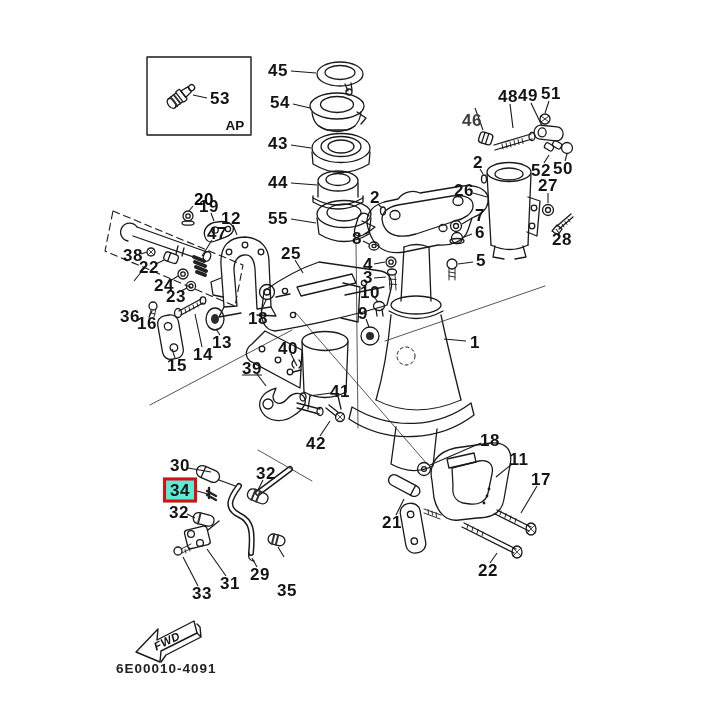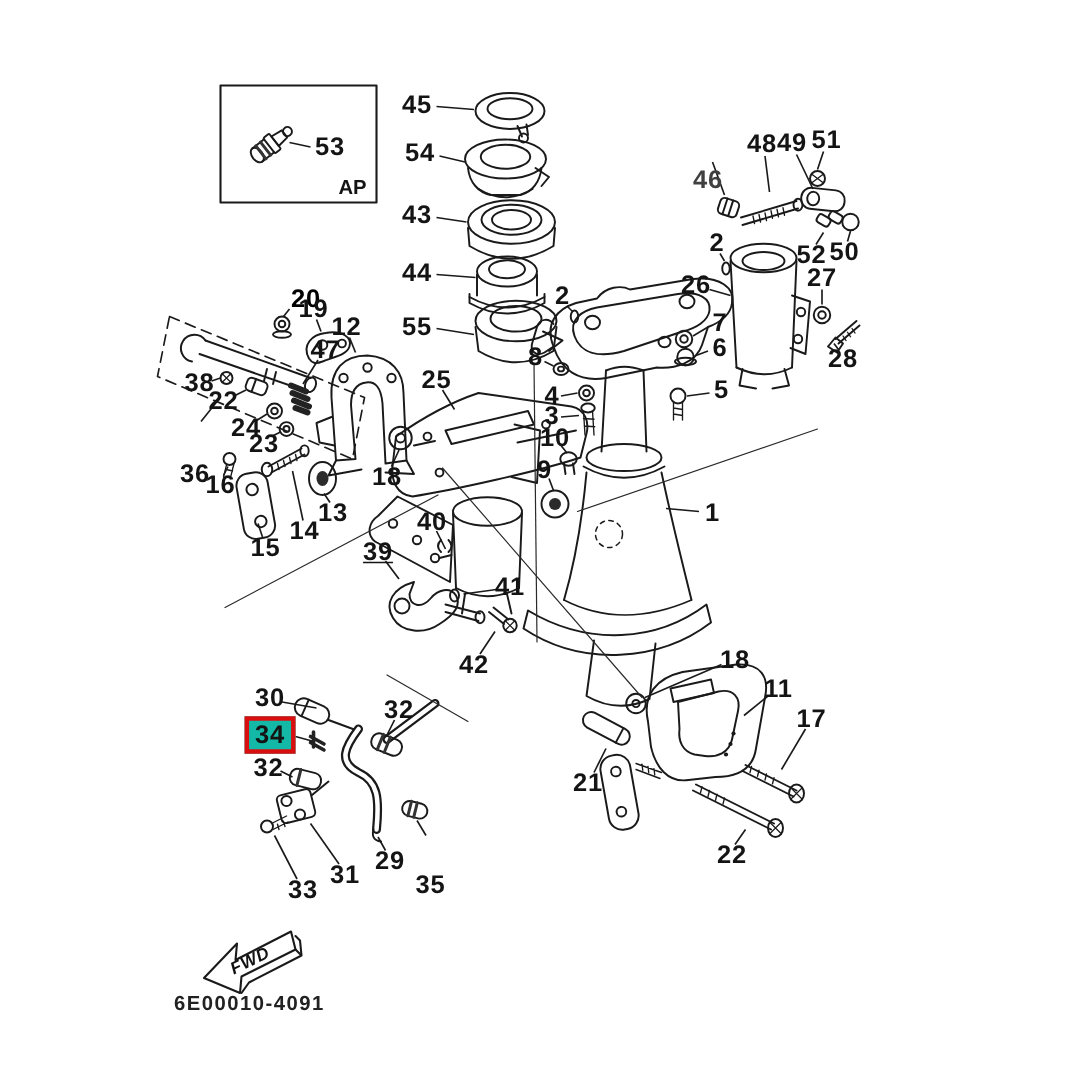--- a/index.html
+++ b/index.html
@@ -438,21 +438,21 @@
       <div class="part-label" style="left: 203px; top: 354px; color: rgb(20, 20, 20);">14</div>
       <div class="part-label" style="left: 222px; top: 342px; color: rgb(20, 20, 20);">13</div>
       <div class="part-label" style="left: 258px; top: 318px; color: rgb(20, 20, 20);">18</div>
       <div class="part-label" style="left: 291px; top: 253px; color: rgb(20, 20, 20);">25</div>
       <div class="part-label" style="left: 288px; top: 348px; color: rgb(20, 20, 20);">40</div>
       <div class="part-label" style="left: 252px; top: 368px; color: rgb(20, 20, 20); text-decoration: underline;">39</div>
       <div class="part-label" style="left: 340px; top: 391px; color: rgb(20, 20, 20); text-align: right;">41</div>
       <div class="part-label" style="left: 316px; top: 443px; color: rgb(20, 20, 20);">42</div>
       <div class="part-label" style="left: 475px; top: 342px; color: rgb(20, 20, 20);">1</div>
       <div class="part-label" style="left: 180px; top: 465px; color: rgb(20, 20, 20);">30</div>
-      <div class="part-label highlight" style="left: 180px; top: 490px; color: rgb(20, 20, 20); border-color: rgb(217, 15, 15); background: #14b8a6;">34</div>
+      <div class="part-label highlight" style="left: 180px; top: 490px; color: rgb(20, 20, 20); border-color: rgb(217, 15, 15); background: #5eead4;">34</div>
       <div class="part-label" style="left: 266px; top: 473px; color: rgb(20, 20, 20);">32</div>
       <div class="part-label" style="left: 179px; top: 512px; color: rgb(20, 20, 20);">32</div>
       <div class="part-label" style="left: 287px; top: 590px; color: rgb(20, 20, 20);">35</div>
       <div class="part-label" style="left: 260px; top: 574px; color: rgb(20, 20, 20);">29</div>
       <div class="part-label" style="left: 230px; top: 583px; color: rgb(20, 20, 20);">31</div>
       <div class="part-label" style="left: 202px; top: 593px; color: rgb(20, 20, 20);">33</div>
       <div class="part-label" style="left: 490px; top: 440px; color: rgb(20, 20, 20);">18</div>
       <div class="part-label" style="left: 519px; top: 459px; color: rgb(20, 20, 20);">11</div>
       <div class="part-label" style="left: 541px; top: 479px; color: rgb(20, 20, 20);">17</div>
       <div class="part-label" style="left: 392px; top: 522px; color: rgb(20, 20, 20);">21</div>

